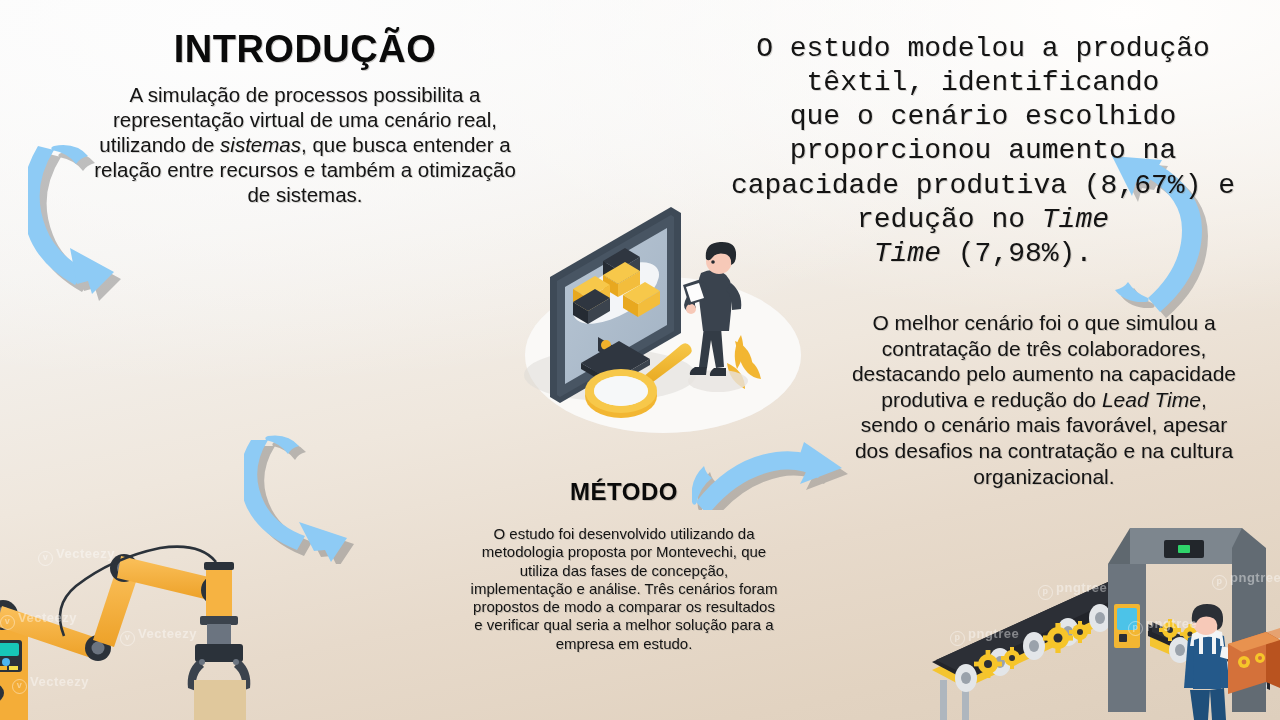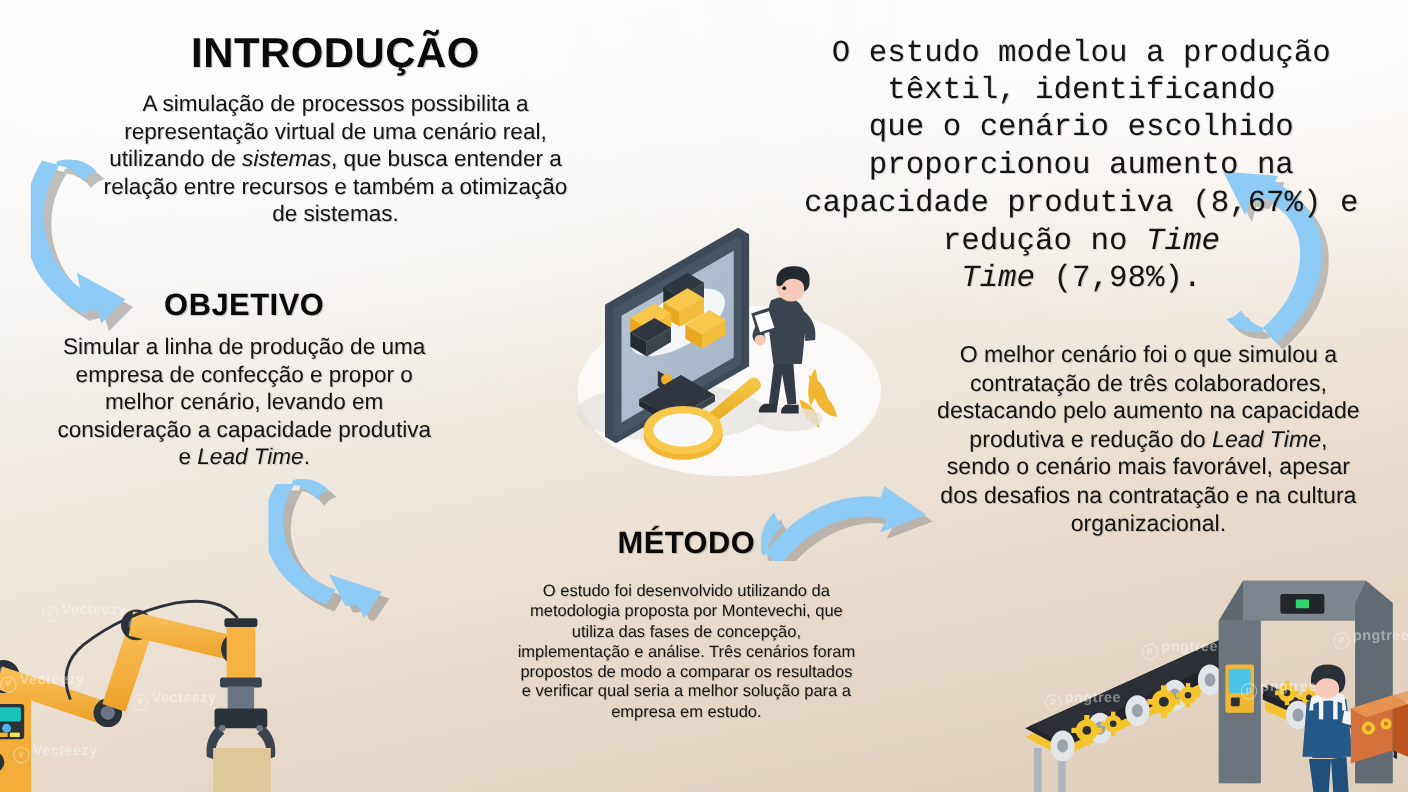--- a/index.html
+++ b/index.html
@@ -39,21 +39,21 @@
 
   #objetivo{left:22px;top:261px;width:400px;}
   #objetivo .title{font-size:28px;margin-bottom:10px;}
   #objetivo .body-text{font-size:20.5px;}
 
   #resultados{left:834px;top:310px;width:420px;}
   #resultados .title{font-size:27px;margin-bottom:10px;}
   #resultados .body-text{font-size:21px;}
 
   #metodo{left:374px;top:478px;width:500px;}
-  #metodo .title{font-size:28px;margin-bottom:19px;}
+  #metodo .title{font-size:24px;margin-bottom:19px;}
   #metodo .body-text{font-size:15px;}
 
   
   .arrow{position:absolute;pointer-events:none;}
 
   
   .illus{position:absolute;}
   .wm{
     position:absolute;font-size:13px;font-weight:bold;
     color:rgba(255,255,255,.42);letter-spacing:.5px;
@@ -428,24 +428,20 @@
 
   <div class="block" id="intro">
     <div class="title">INTRODUÇÃO</div>
     <div class="body-text">A simulação de processos possibilita a<br>representação virtual de uma cenário real,<br>utilizando de <i>sistemas</i>, que busca entender a<br>relação entre recursos e também a otimização<br>de sistemas.</div>
   </div>
 
   <div class="block" id="conclusao">
     <div class="body-text">O estudo modelou a produção têxtil, identificando<br>que o cenário escolhido proporcionou aumento na<br>capacidade produtiva (8,67%) e redução no <i>Time</i><br><i>Time</i> (7,98%).</div>
   </div>
 
-  <div class="block" id="objetivo">
-    <div class="title">OBJETIVO</div>
-    <div class="body-text">Simular a linha de produção de uma<br>empresa de confecção e propor o<br>melhor cenário, levando em<br>consideração a capacidade produtiva<br>e <i>Lead Time</i>.</div>
-  </div>
 
   <div class="block" id="resultados">
     <div class="body-text">O melhor cenário foi o que simulou a<br>contratação de três colaboradores,<br>destacando pelo aumento na capacidade<br>produtiva e redução do <i>Lead Time</i>,<br>sendo o cenário mais favorável, apesar<br>dos desafios na contratação e na cultura<br>organizacional.</div>
   </div>
 
   <div class="block" id="metodo">
     <div class="title">MÉTODO</div>
     <div class="body-text">O estudo foi desenvolvido utilizando da<br>metodologia proposta por Montevechi, que<br>utiliza das fases de concepção,<br>implementação e análise. Três cenários foram<br>propostos de modo a comparar os resultados<br>e verificar qual seria a melhor solução para a<br>empresa em estudo.</div>
   </div>
 

